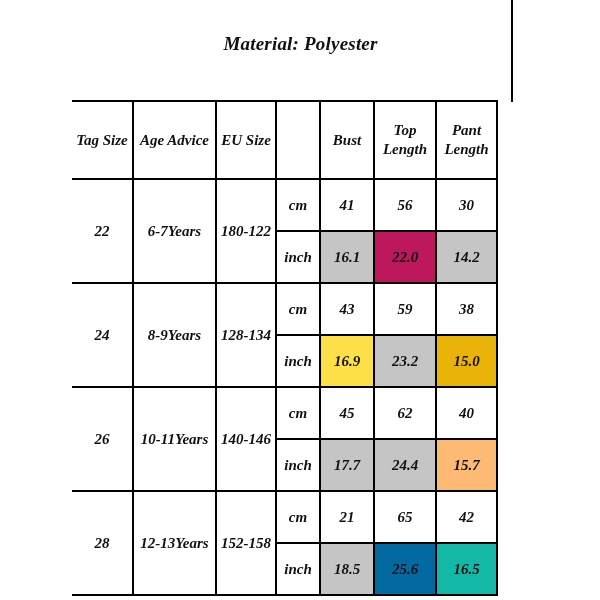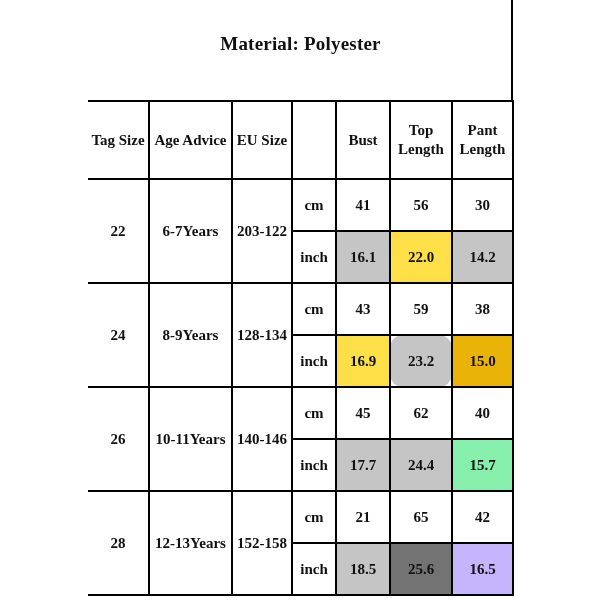--- a/index.html
+++ b/index.html
@@ -5,20 +5,21 @@
   html, body { margin: 0; padding: 0; }
   .page {
     position: relative;
     width: 600px;
     height: 600px;
     background: #ffffff;
     font-family: "Liberation Serif", "DejaVu Serif", serif;
     font-weight: bold;
     color: #111111;
     overflow: hidden;
+    font-style: italic;
   }
   .vline-top-right {
     position: absolute;
     left: 511px;
     top: 0;
     width: 2px;
     height: 102px;
     background: #000000;
   }
   .chart-title {
@@ -26,21 +27,21 @@
     left: 88px;
     top: 33px;
     width: 425px;
     text-align: center;
     font-size: 19px;
     font-weight: bold;
     letter-spacing: 0.2px;
   }
   table.size-chart {
     position: absolute;
-    left: 88px;
+    left: 72px;
     top: 100px;
     border-collapse: collapse;
     table-layout: fixed;
     width: 425px;
   }
   table.size-chart th,
   table.size-chart td {
     border: 2px solid #000000;
     text-align: center;
     vertical-align: middle;
@@ -90,75 +91,75 @@
         <th>Bust</th>
         <th>Top Length</th>
         <th>Pant Length</th>
       </tr>
     </thead>
     <tbody>
 
       <tr class="data-row">
         <td class="no-left" rowspan="2">22</td>
         <td rowspan="2">6-7Years</td>
-        <td rowspan="2">203-122</td>
+        <td rowspan="2">180-122</td>
         <td>cm</td>
         <td>41</td>
         <td>56</td>
         <td>30</td>
       </tr>
       <tr class="data-row">
         <td>inch</td>
         <td class="gray" style="background: rgb(197, 197, 197);">16.1</td>
-        <td class="gray" style="background: #fde047;">22.0</td>
+        <td class="gray" style="background: #be185d;">22.0</td>
         <td class="gray" style="background: rgb(197, 197, 197);">14.2</td>
       </tr>
 
       <tr class="data-row">
         <td class="no-left" rowspan="2">24</td>
         <td rowspan="2">8-9Years</td>
         <td rowspan="2">128-134</td>
         <td>cm</td>
         <td>43</td>
         <td>59</td>
         <td>38</td>
       </tr>
       <tr class="data-row">
         <td>inch</td>
         <td class="gray" style="background: #fde047;">16.9</td>
-        <td class="gray" style="background: rgb(197, 197, 197); border-radius: 13px;">23.2</td>
+        <td class="gray" style="background: rgb(197, 197, 197);">23.2</td>
         <td class="gray" style="background: #eab308;">15.0</td>
       </tr>
 
       <tr class="data-row">
         <td class="no-left" rowspan="2">26</td>
         <td rowspan="2">10-11Years</td>
         <td rowspan="2">140-146</td>
         <td>cm</td>
         <td>45</td>
         <td>62</td>
         <td>40</td>
       </tr>
       <tr class="data-row">
         <td>inch</td>
         <td class="gray" style="background: rgb(197, 197, 197);">17.7</td>
         <td class="gray" style="background: rgb(197, 197, 197); margin-top: 48px;">24.4</td>
-        <td class="gray" style="background: #86efac;">15.7</td>
+        <td class="gray" style="background: #fdba74;">15.7</td>
       </tr>
 
       <tr class="data-row">
         <td class="no-left" rowspan="2">28</td>
         <td rowspan="2">12-13Years</td>
         <td rowspan="2">152-158</td>
         <td>cm</td>
         <td>21</td>
         <td>65</td>
         <td>42</td>
       </tr>
       <tr class="data-row">
         <td>inch</td>
         <td class="gray" style="background: rgb(197, 197, 197);">18.5</td>
-        <td class="gray" style="background: #737373;">25.6</td>
-        <td class="gray" style="background: #c4b5fd;">16.5</td>
+        <td class="gray" style="background: #0369a1;">25.6</td>
+        <td class="gray" style="background: #14b8a6;">16.5</td>
       </tr>
     </tbody>
   </table>
 </div>
 
 </body></html>

